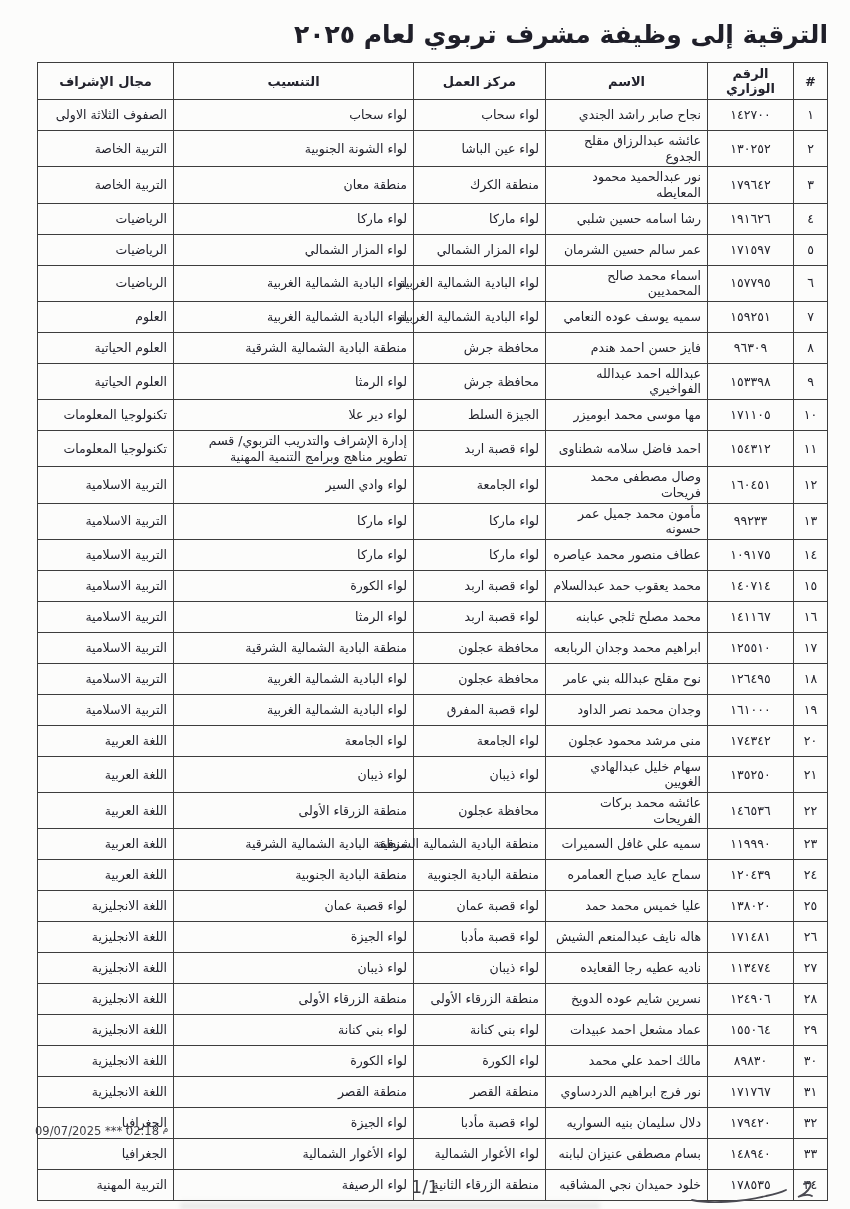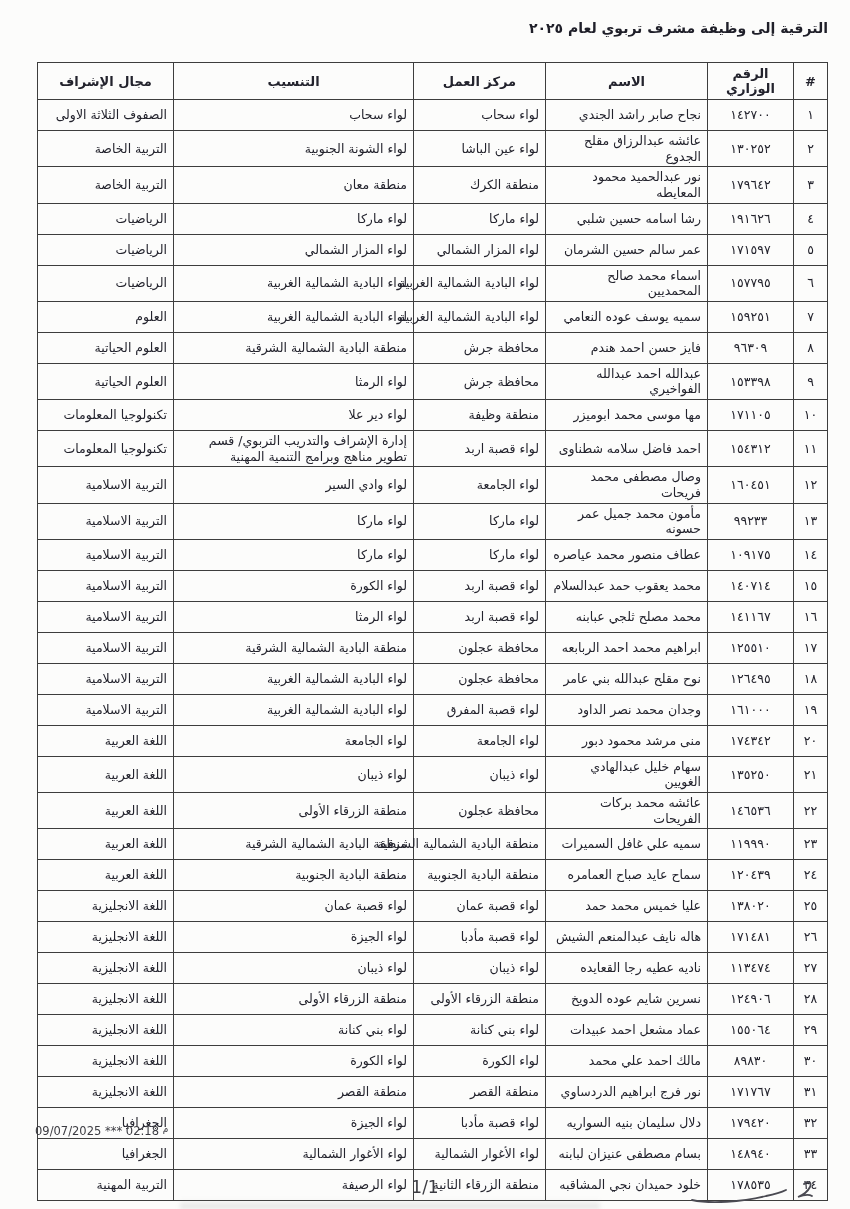--- a/index.html
+++ b/index.html
@@ -17,21 +17,21 @@
   
   .scan-page::after{
     content:"";
     position:absolute;left:180px;bottom:0;width:420px;height:10px;
     background:linear-gradient(to top,rgba(150,150,150,.25),rgba(150,150,150,0));
     filter:blur(2px);
   }
   .doc-title{
     position:absolute;
     top:20px;right:22px;
-    font-size:14px;font-weight:bold;
+    font-size:25px;font-weight:bold;
     color:#1f1f29;
     letter-spacing:0;
   }
   table.data-table{
     position:absolute;
     top:62px;left:37px;
     width:790px;
     border-collapse:collapse;
     table-layout:fixed;
     direction:rtl;
@@ -171,21 +171,21 @@
           <td class="col1">١٥٣٣٩٨</td>
           <td class="col2">عبدالله احمد عبدالله الفواخيري</td>
           <td class="col3">محافظة جرش</td>
           <td class="col4">لواء الرمثا</td>
           <td class="col5">العلوم الحياتية</td>
         </tr>
         <tr>
           <td class="col0">١٠</td>
           <td class="col1">١٧١١٠٥</td>
           <td class="col2">مها موسى محمد ابوميزر</td>
-          <td class="col3">منطقة وظيفة</td>
+          <td class="col3">الجيزة السلط</td>
           <td class="col4">لواء دير علا</td>
           <td class="col5">تكنولوجيا المعلومات</td>
         </tr>
         <tr>
           <td class="col0">١١</td>
           <td class="col1">١٥٤٣١٢</td>
           <td class="col2">احمد فاضل سلامه شطناوى</td>
           <td class="col3">لواء قصبة اربد</td>
           <td class="col4">إدارة الإشراف والتدريب التربوي/ قسم تطوير مناهج وبرامج التنمية المهنية</td>
           <td class="col5">تكنولوجيا المعلومات</td>
@@ -226,21 +226,21 @@
           <td class="col0">١٦</td>
           <td class="col1">١٤١١٦٧</td>
           <td class="col2">محمد مصلح ثلجي عبابنه</td>
           <td class="col3">لواء قصبة اربد</td>
           <td class="col4">لواء الرمثا</td>
           <td class="col5">التربية الاسلامية</td>
         </tr>
         <tr>
           <td class="col0">١٧</td>
           <td class="col1">١٢٥٥١٠</td>
-          <td class="col2">ابراهيم محمد احمد الربابعه</td>
+          <td class="col2">ابراهيم محمد وجدان الربابعه</td>
           <td class="col3">محافظة عجلون</td>
           <td class="col4">منطقة البادية الشمالية الشرقية</td>
           <td class="col5">التربية الاسلامية</td>
         </tr>
         <tr>
           <td class="col0">١٨</td>
           <td class="col1">١٢٦٤٩٥</td>
           <td class="col2">نوح مقلح عبدالله بني عامر</td>
           <td class="col3">محافظة عجلون</td>
           <td class="col4">لواء البادية الشمالية الغربية</td>
@@ -250,21 +250,21 @@
           <td class="col0">١٩</td>
           <td class="col1">١٦١٠٠٠</td>
           <td class="col2">وجدان محمد نصر الداود</td>
           <td class="col3">لواء قصبة المفرق</td>
           <td class="col4">لواء البادية الشمالية الغربية</td>
           <td class="col5">التربية الاسلامية</td>
         </tr>
         <tr>
           <td class="col0">٢٠</td>
           <td class="col1">١٧٤٣٤٢</td>
-          <td class="col2">منى مرشد محمود دبور</td>
+          <td class="col2">منى مرشد محمود عجلون</td>
           <td class="col3">لواء الجامعة</td>
           <td class="col4">لواء الجامعة</td>
           <td class="col5">اللغة العربية</td>
         </tr>
         <tr>
           <td class="col0">٢١</td>
           <td class="col1">١٣٥٢٥٠</td>
           <td class="col2">سهام خليل عبدالهادي الغويين</td>
           <td class="col3">لواء ذيبان</td>
           <td class="col4">لواء ذيبان</td>

